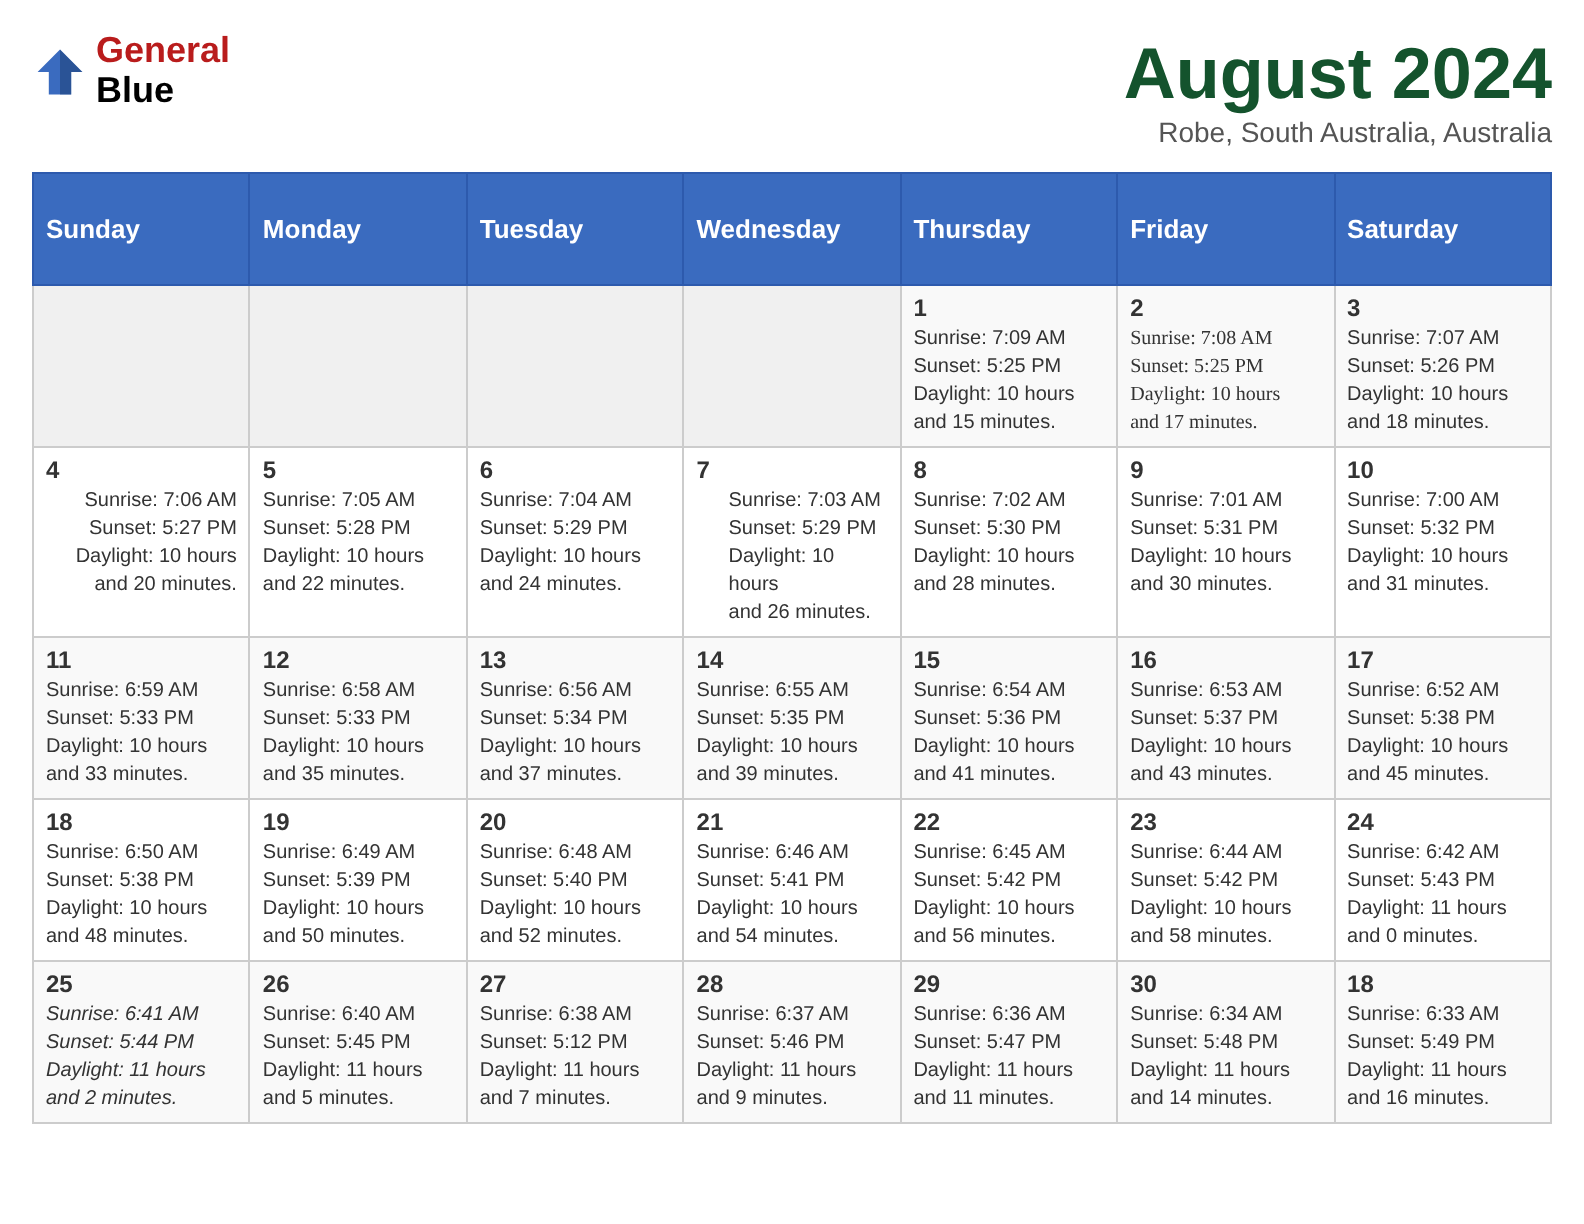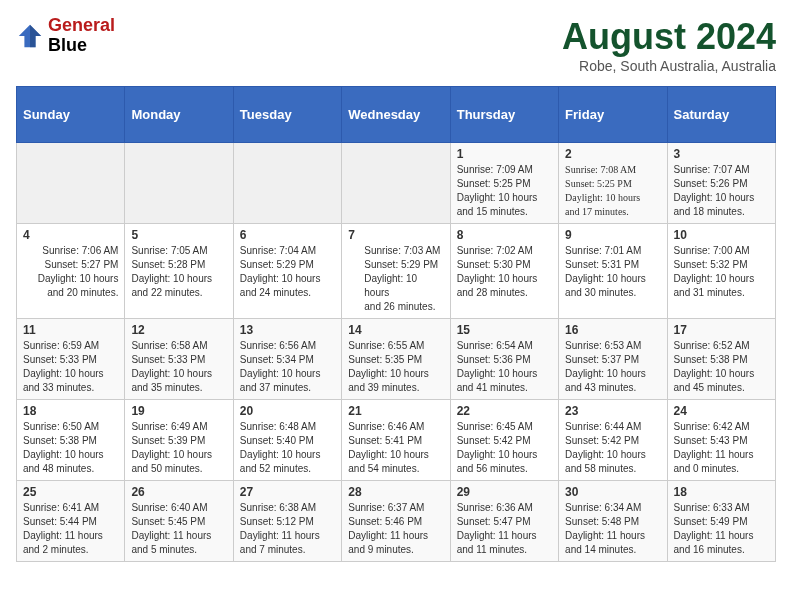--- a/index.html
+++ b/index.html
@@ -295,21 +295,21 @@
           <div class="day-num">24</div>
           <div class="day-info" style="white-space: pre-line;">Sunrise: 6:42 AM
 Sunset: 5:43 PM
 Daylight: 11 hours
 and 0 minutes.</div>
         </td>
       </tr>
       <tr>
         <td>
           <div class="day-num">25</div>
-          <div class="day-info" style="white-space: pre-line;">Sunrise: 6:41 AM
+          <div class="day-info" style="white-space: pre-line; font-style: italic;">Sunrise: 6:41 AM
 Sunset: 5:44 PM
 Daylight: 11 hours
 and 2 minutes.</div>
         </td>
         <td>
           <div class="day-num">26</div>
           <div class="day-info" style="white-space: pre-line;">Sunrise: 6:40 AM
 Sunset: 5:45 PM
 Daylight: 11 hours
 and 5 minutes.</div>

